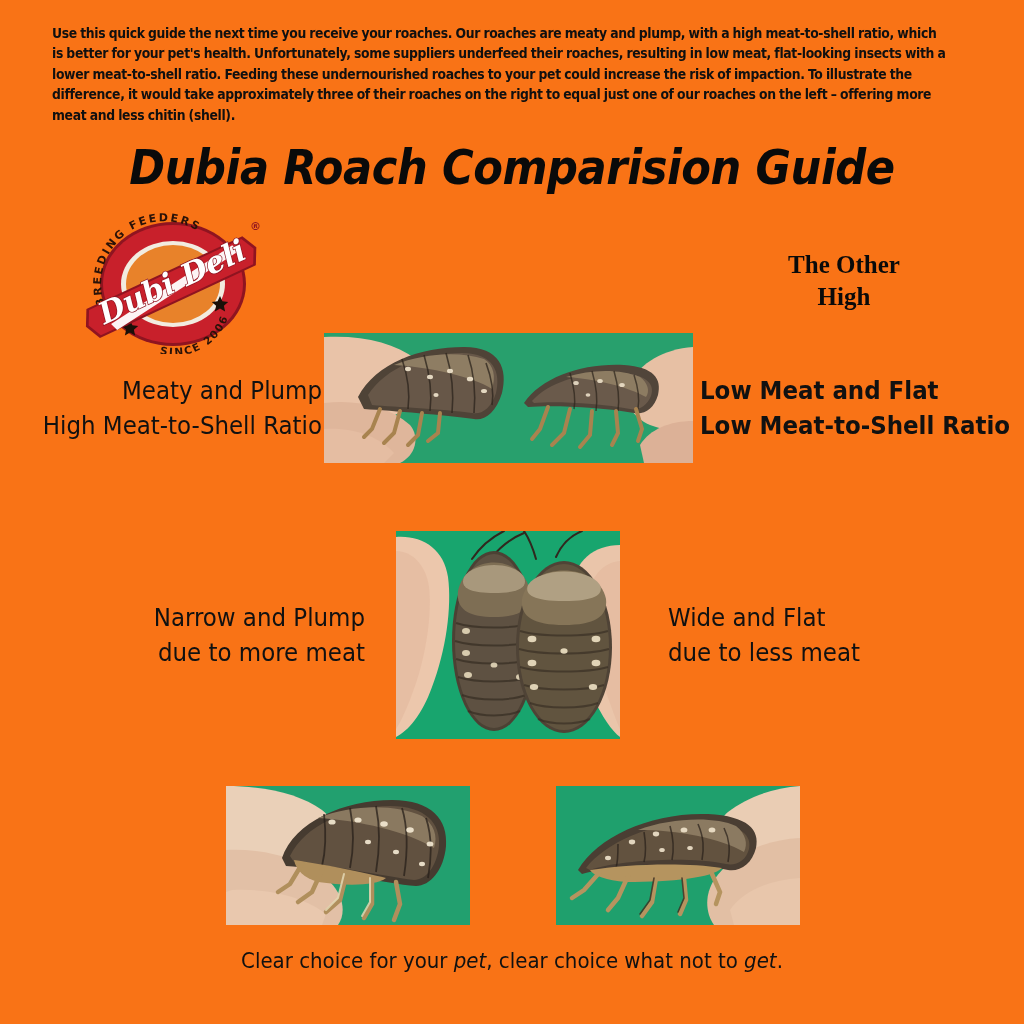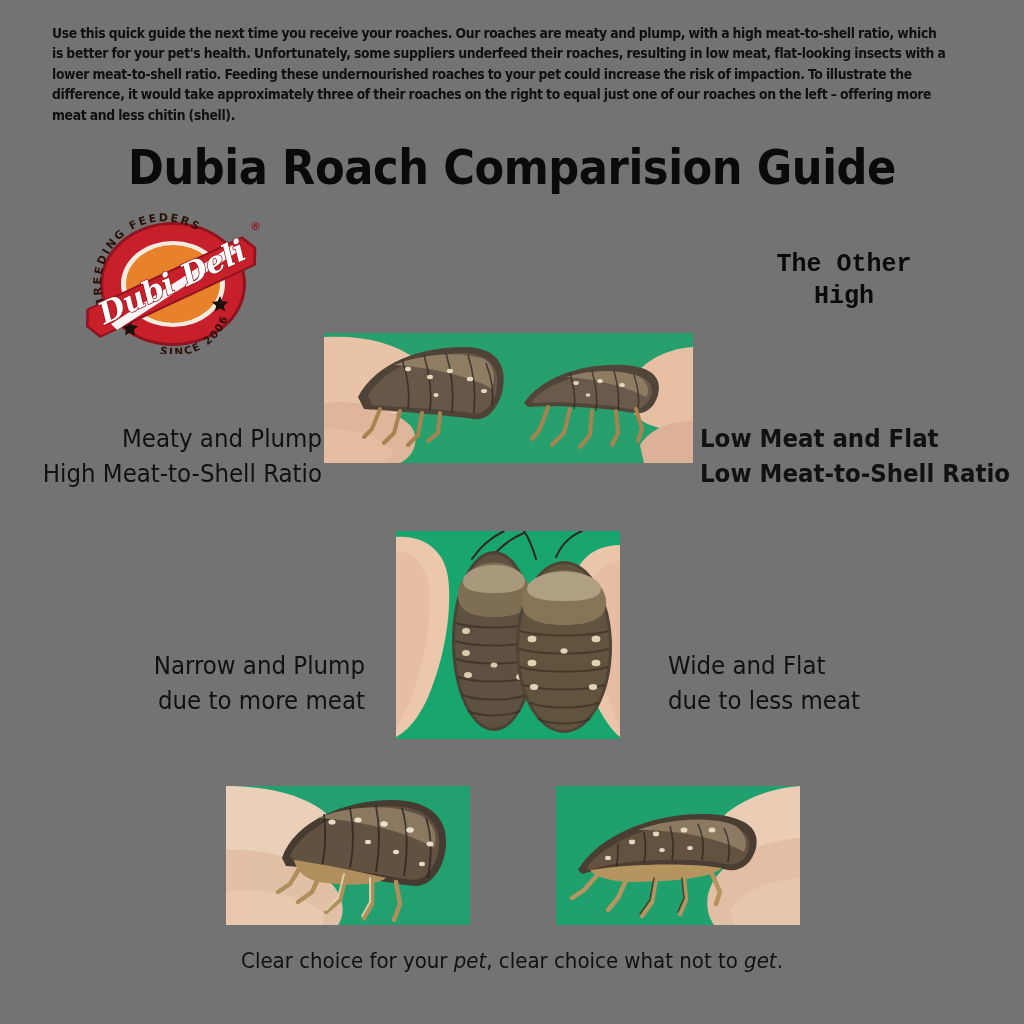--- a/index.html
+++ b/index.html
@@ -13,21 +13,21 @@
     height: 1024px;
     overflow: hidden;
     font-family: "DejaVu Sans", "Liberation Sans", sans-serif;
     position: relative;
     color: #0d0d0d;
   }
 
   #poster {
     position: absolute;
     inset: 0;
-    background: #737373;
+    background: #f97316;
   }
 
   
   .intro {
     position: absolute;
     left: 52px;
     top: 23px;
     width: 930px;
     font-family: "DejaVu Sans Condensed", "Liberation Sans Narrow", "Liberation Sans", sans-serif;
     font-weight: bold;
@@ -47,56 +47,56 @@
     left: 0;
     right: 0;
     top: 139px;
     text-align: center;
     font-family: "DejaVu Sans Condensed", "Liberation Sans Narrow", "Liberation Sans", sans-serif;
     font-weight: bold;
     font-size: 48px;
     line-height: 56px;
     letter-spacing: -0.4px;
     color: #0a0a0a;
+    font-style: italic;
   }
 
   
   .logo-wrap {
     position: absolute;
     left: 78px;
     top: 212px;
     width: 190px;
     height: 142px;
   }
   .logo-wrap svg { display: block; width: 190px; height: 142px; }
 
   
   .other-guys {
     position: absolute;
     left: 744px;
     top: 249px;
     width: 200px;
     text-align: center;
-    font-family: Liberation Mono, monospace;
+    font-family: Liberation Serif, serif;
     font-weight: bold;
     font-size: 25px;
     line-height: 32px;
     color: #0a0a0a;
   }
 
   
   .cap {
     position: absolute;
     font-family: "DejaVu Sans Condensed", "Liberation Sans", sans-serif;
     font-weight: normal;
     font-size: 25.5px;
     line-height: 35px;
     color: #111;
     white-space: pre-line;
-    margin-top: 48px;
   }
   .cap.r { text-align: right; }
   .cap.l { text-align: left; }
 
   .cap-r1-left  { left: 0px;   top: 373px; width: 322px; padding-right: 6px; }
   .cap-r1-right { left: 700px; top: 373px; width: 324px; font-weight: bold; }
   .cap-r2-left  { left: 0px;   top: 600px; width: 365px; padding-right: 8px; }
   .cap-r2-right { left: 668px; top: 600px; width: 350px; }
 
   .bottom-caption {

